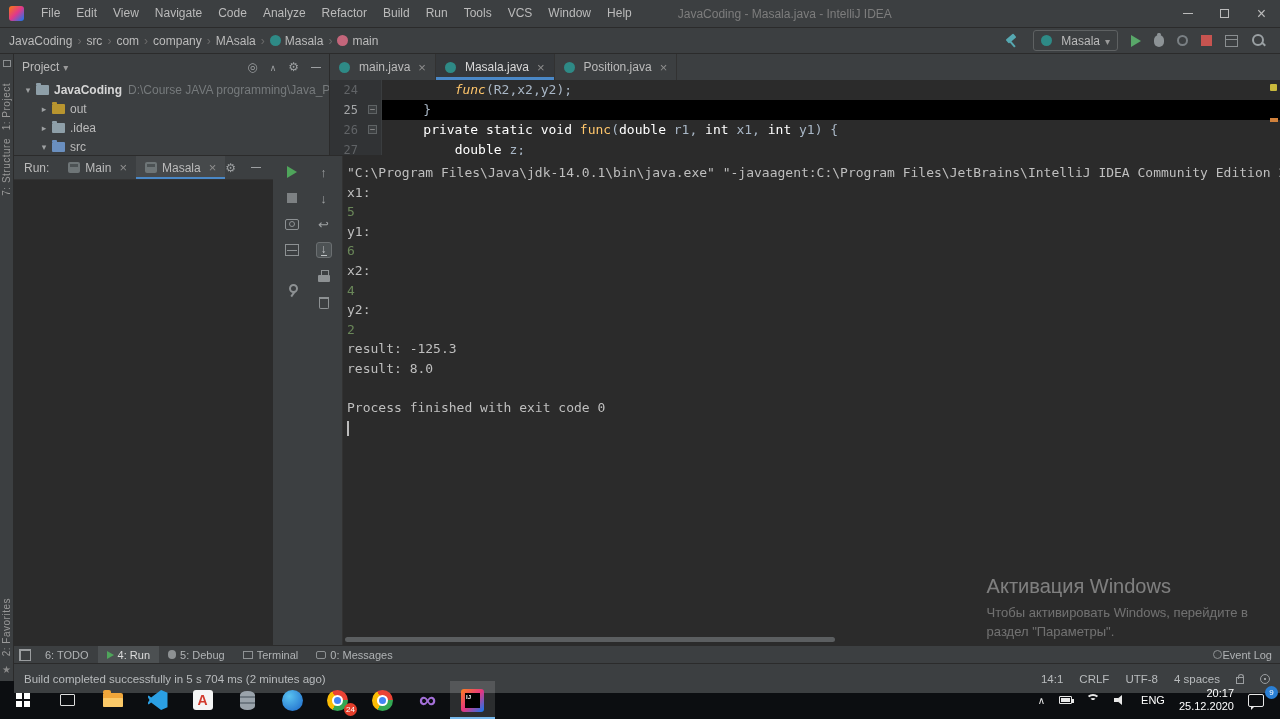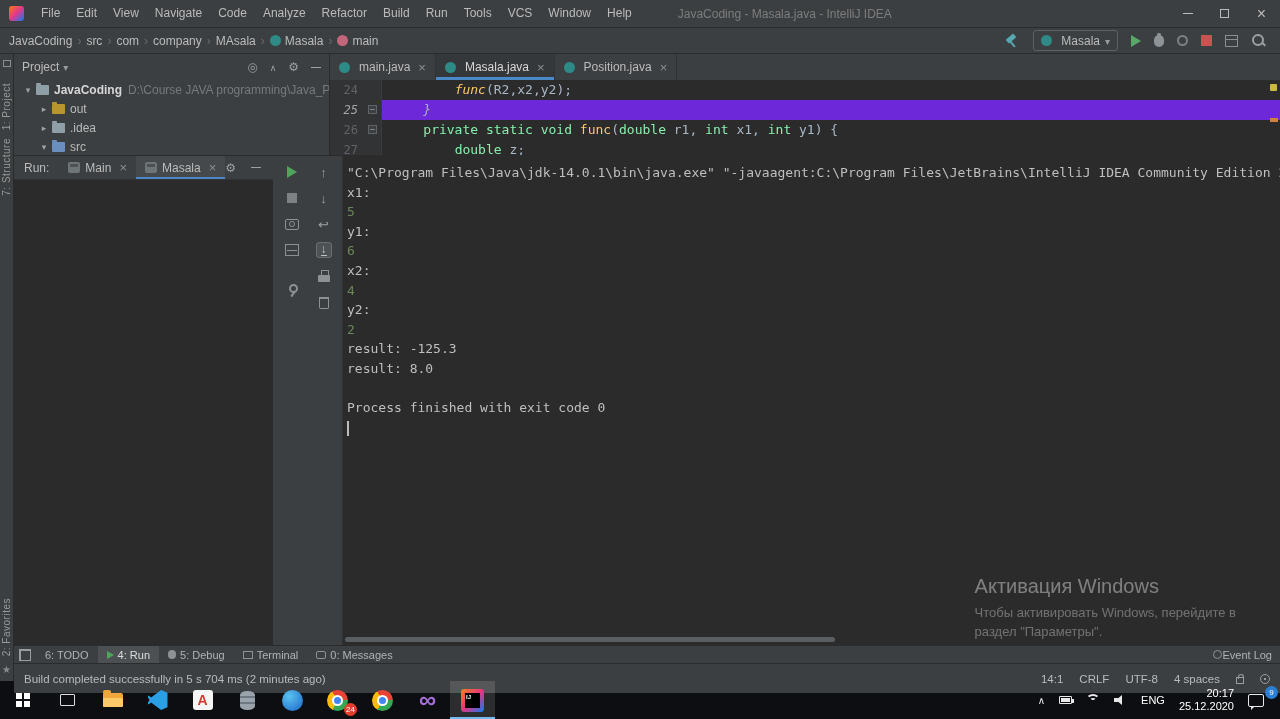--- a/index.html
+++ b/index.html
@@ -74,29 +74,29 @@
   
   .editor{flex:1;display:flex;flex-direction:column;background:#2b2b2b;position:relative;min-width:0;overflow:hidden;}
   .edtabs{height:26px;background:#3c3f41;display:flex;flex:none;}
   .tab{display:flex;align-items:center;gap:5px;padding:0 9px;border-right:1px solid #323232;color:#bbb;position:relative;white-space:nowrap;}
   .tab.active{background:#35383b;color:#d8d8d8;}
   .tab.active::after{content:"";position:absolute;left:0;right:0;bottom:0;height:3px;background:#4a88c7;}
   .xclose{margin-left:3px;}
   .xclose::before{content:"×";color:#8e8e8e;font-size:13px;}
   .code{flex:1;position:relative;font-family:"DejaVu Sans Mono",monospace;font-size:13px;overflow:hidden;}
   .cline{display:flex;height:20px;line-height:20px;white-space:pre;}
-  .cline.cur{background:#6d28d9;font-style:italic;}
+  .cline.cur{background:#000000;}
   .lnum{width:34px;text-align:right;color:#606366;background:#313335;padding-right:6px;flex:none;font-size:12px;}
   .cline.cur .lnum{color:#a4a6a8;}
   .foldcol{width:18px;background:#313335;border-right:1px solid #3a3d3f;position:relative;flex:none;}
   .fm{position:absolute;left:4px;top:5px;width:9px;height:9px;border:1px solid #5f6365;background:#3c3f41;color:#9a9a9a;font-size:9px;line-height:7px;text-align:center;}
   .fm::before{content:"−";}
   .ccode{padding-left:10px;}
   .seg-plain{color:#a9b7c6;}
-  .seg-kw{color:#86efac;}
+  .seg-kw{color:#ffffff;}
   .seg-decl{color:#ffc66b;}
   .seg-call{color:#ffc66b;font-style:italic;}
   .ana-indicator{position:absolute;right:3px;top:30px;width:7px;height:7px;background:#c9b93c;border-radius:1px;}
   .stripe-mark{position:absolute;right:2px;top:64px;width:8px;height:4px;background:#d0813c;}
 
   
   .runpanel{height:490px;flex:none;display:flex;flex-direction:row;background:#2b2b2b;border-top:1px solid #2b2b2b;}
   .run-header{height:24px;background:#3c3f41;border-bottom:1px solid #323232;display:flex;align-items:stretch;flex:none;}
   .run-label{display:flex;align-items:center;padding:0 10px;color:#bbb;}
   .rtab{display:flex;align-items:center;gap:5px;padding:0 9px;color:#bbb;position:relative;}
@@ -126,21 +126,21 @@
   .k-print::before{content:"";width:12px;height:7px;background:#8d9193;border-radius:1px;margin-top:4px;}
   .k-print::after{content:"";position:absolute;top:2px;left:5px;width:6px;height:4px;border:1px solid #8d9193;background:#3c3f41;}
   .k-clear::before{content:"";width:8px;height:9px;border:1px solid #8d9193;border-top:none;border-radius:0 0 2px 2px;margin-top:3px;}
   .k-clear::after{content:"";position:absolute;top:3px;left:3px;width:10px;height:1.5px;background:#8d9193;}
 
   .console{flex:1;position:relative;font-family:"DejaVu Sans Mono",monospace;font-size:13px;color:#bfbfbf;padding:7px 0 0 4px;overflow:hidden;min-width:0;}
   .sline{white-space:pre;height:19.6px;line-height:19.6px;overflow:hidden;}
   .sline.stdin{color:#6a8759;}
   .caret{display:inline-block;width:2px;height:15px;background:#bcbcbc;vertical-align:middle;}
   .hscroll{position:absolute;left:72px;bottom:3px;width:490px;height:5px;background:#5b5e60;border-radius:3px;}
-  .watermark{position:absolute;right:44px;bottom:4px;text-align:left;pointer-events:none;font-family:"Liberation Sans","DejaVu Sans",sans-serif;}
+  .watermark{position:absolute;right:32px;bottom:4px;text-align:left;pointer-events:none;font-family:"Liberation Sans","DejaVu Sans",sans-serif;}
   .wm-title{font-size:20px;color:rgba(255,255,255,.40);margin-bottom:5px;}
   .wm-line{font-size:13px;color:rgba(255,255,255,.33);line-height:19px;}
 
   
   .toolbar-bottom{height:18px;background:#3c3f41;border-top:1px solid #2b2b2b;display:flex;align-items:stretch;font-size:11px;color:#b0b3b5;flex:none;}
   .switcher{width:22px;display:flex;align-items:center;justify-content:center;}
   .switcher::before{content:"";width:10px;height:10px;border:1px solid #9a9d9f;box-shadow:inset 0 3px 0 -2px #9a9d9f,inset 3px 0 0 -2px #9a9d9f;}
   .bitem{display:flex;align-items:center;gap:4px;padding:0 9px;white-space:nowrap;}
   .bitem.active{background:#4c5052;color:#dcdcdc;}
   .bi-play{width:0;height:0;border-left:7px solid #4fa55b;border-top:4px solid transparent;border-bottom:4px solid transparent;}

